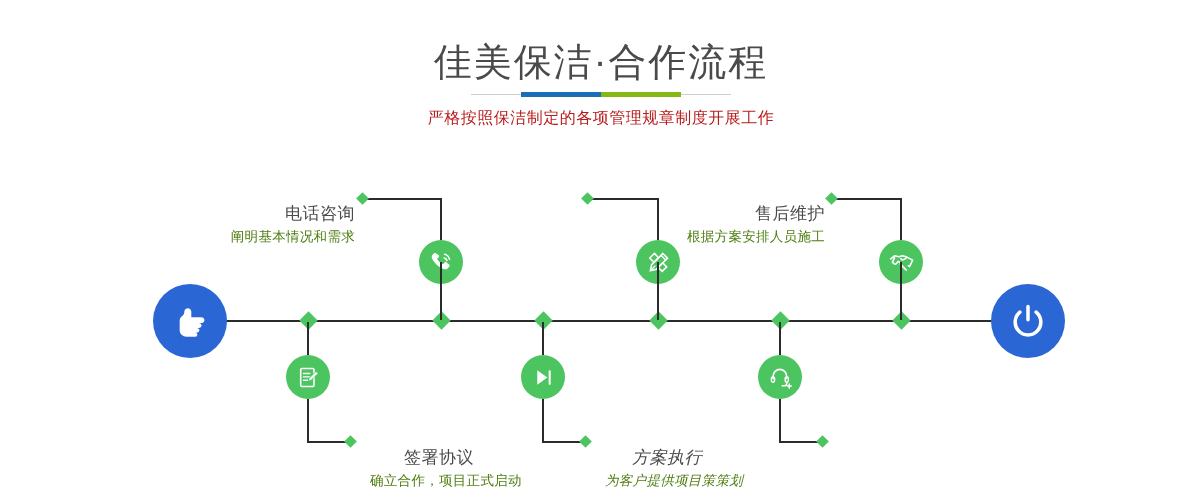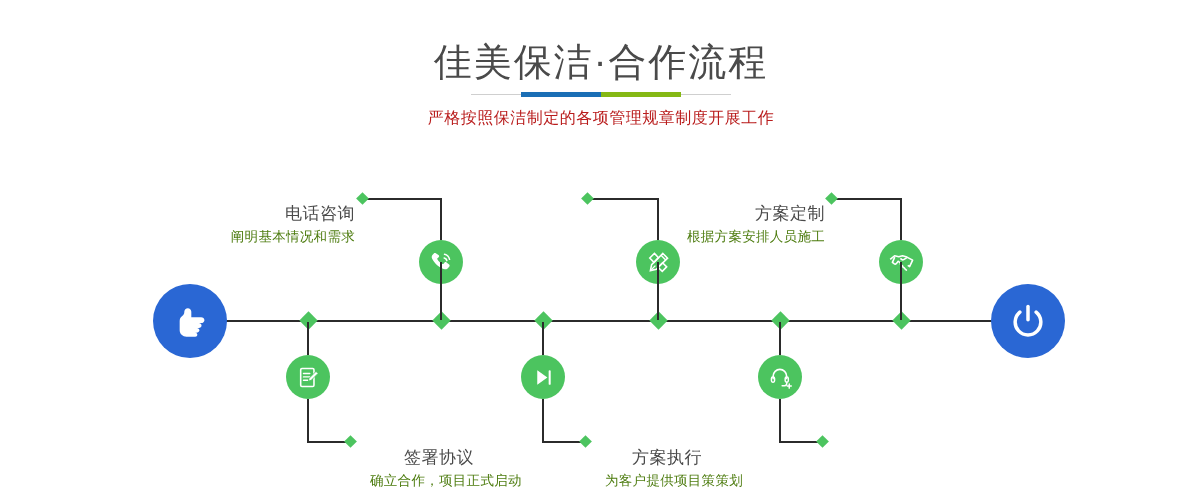--- a/index.html
+++ b/index.html
@@ -299,42 +299,42 @@
           <path d="M8 6.6l13 9.4-13 9.4V6.6z" fill="#ffffff"></path>
           <rect x="22.6" y="6.6" width="2.6" height="18.8" rx="1.2" fill="#ffffff"></rect>
         </svg>
       </span>
     </div>
     <div class="vline" style="left:542px; top:172px; height:33px;"></div>
     <div class="vline" style="left:542px; top:249px; height:44px;"></div>
     <div class="hline" style="left:542px; top:291px; width:42px;"></div>
     <div class="label-dot" style="left:581px; top:287px;"></div>
 
-    <div class="step-label lbl-bot" style="left:591px; top:276px;">
+    <div class="step-label lbl-bot" style="left:591px; top:276px;font-style:italic;">
       <span class="ttl">方案执行</span>
       <span class="desc">为客户提供项目策策划</span>
     </div>
 
     <div class="step-circle" style="left:879px; top:90px;">
       <span>
         <svg class="icon-svg" width="27" height="27" viewBox="0 0 32 32" fill="none">
           <path d="M2.6 12.4l5.2-4.4 5 1.2 4.4-1.2 5.2 1.6 6.8 3.6-3.6 7.6-2.2-1.4" stroke="#ffffff" stroke-width="1.9" stroke-linejoin="round" fill="none"></path>
           <path d="M8 9.6l-2.8 6.2 2 1.6c.8.6 2 .5 2.7-.3l2.3-2.6" stroke="#ffffff" stroke-width="1.9" stroke-linejoin="round" fill="none"></path>
           <path d="M12.2 14.5l3 2.6M14.6 17.8l2.8 2.4M17.2 20.8l2.4 2M19.8 23.4l2 1.6" stroke="#ffffff" stroke-width="1.9" stroke-linecap="round"></path>
           <path d="M22.4 10.2l-3.8 2.4c-.8.5-1.8.4-2.5-.2l-1.4-1.2" stroke="#ffffff" stroke-width="1.9" stroke-linejoin="round" fill="none"></path>
         </svg>
       </span>
     </div>
     <div class="vline" style="left:900px; top:112px; height:58px;"></div>
     <div class="vline" style="left:900px; top:48px; height:42px;"></div>
     <div class="hline" style="left:831px; top:48px; width:70px;"></div>
     <div class="label-dot" style="left:827px; top:44px;"></div>
 
     <div class="step-label lbl-top" style="left:545px; top:32px; width:280px;">
-      <span class="ttl">方案定制</span>
+      <span class="ttl">售后维护</span>
       <span class="desc">根据方案安排人员施工</span>
     </div>
 
     <div class="step-circle" style="left:758px; top:205px;">
       <span>
         <svg class="icon-svg" width="25" height="25" viewBox="0 0 32 32" fill="none">
           <path d="M6.6 17.4v-3.2a8.6 8.6 0 0 1 17.2 0v3.2" stroke="#ffffff" stroke-width="2" fill="none" stroke-linecap="round"></path>
           <rect x="4.4" y="15.4" width="4" height="6.6" rx="1.8" stroke="#ffffff" stroke-width="1.9" fill="none"></rect>
           <rect x="22" y="15.4" width="4" height="6.6" rx="1.8" stroke="#ffffff" stroke-width="1.9" fill="none"></rect>
           <path d="M24 22v1.8c0 1.5-1.3 2.8-2.9 2.8h-3" stroke="#ffffff" stroke-width="1.9" fill="none" stroke-linecap="round"></path>

